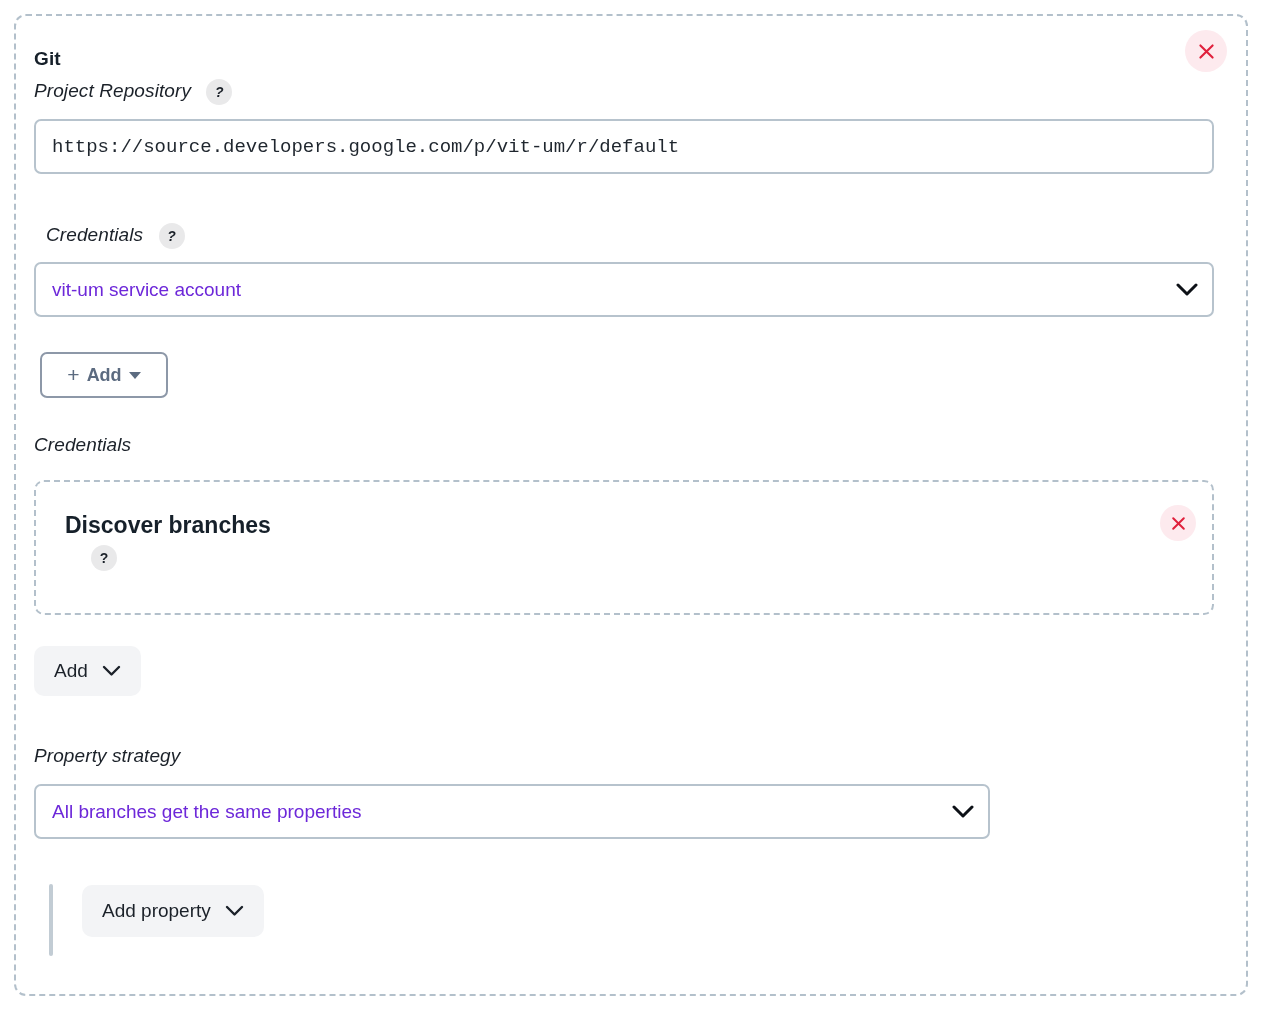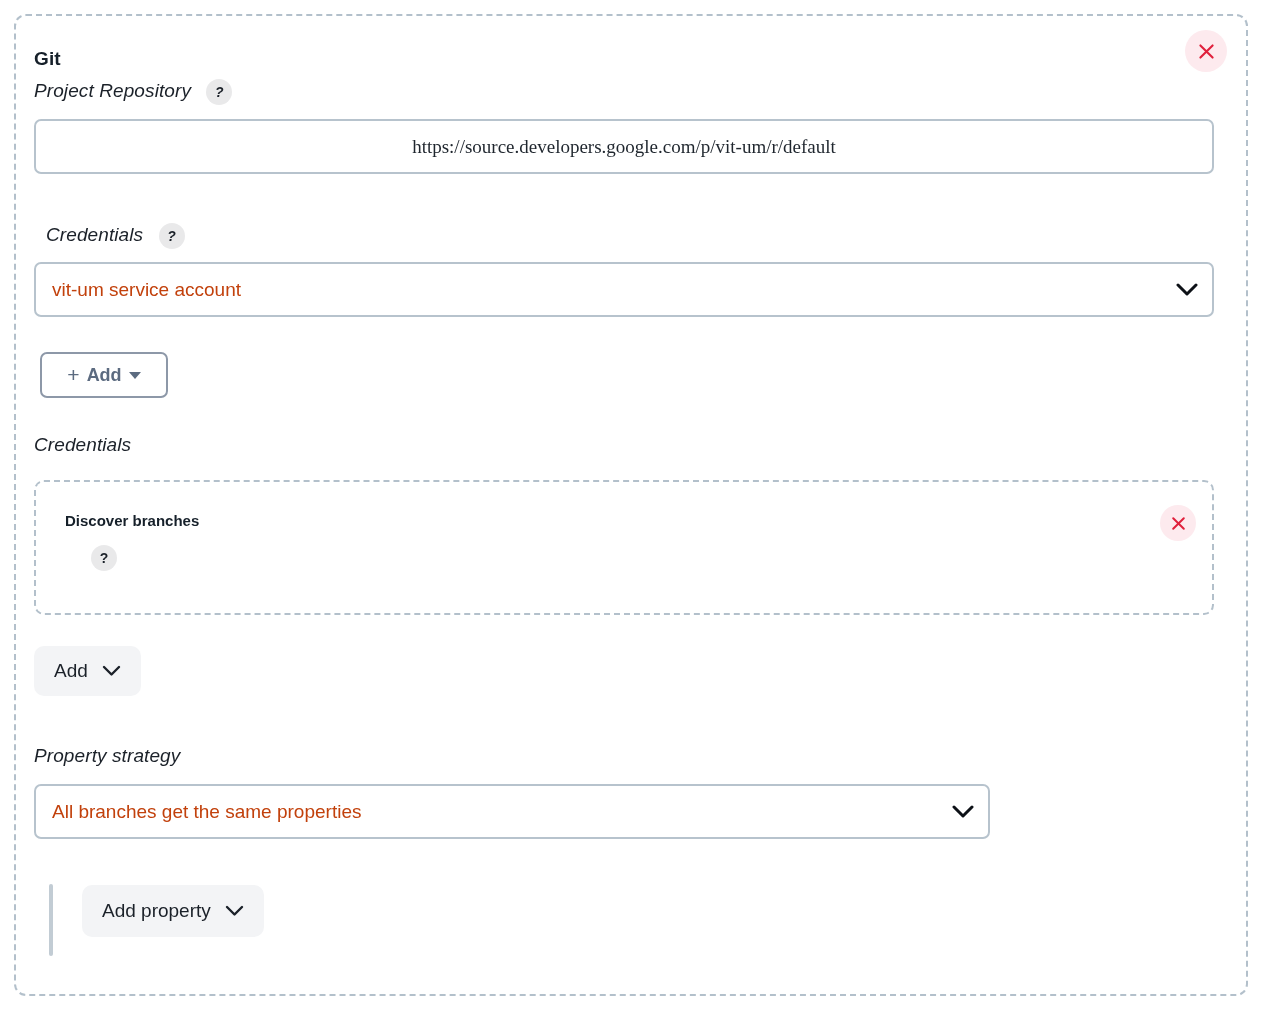--- a/index.html
+++ b/index.html
@@ -91,44 +91,43 @@
   }
   .help-badge.abs { position: absolute; }
 
   
   .text-input {
     position: absolute;
     box-sizing: border-box;
     border: 2px solid #b7c3cd;
     border-radius: 7px;
     background: #ffffff;
-    font-family: Liberation Serif, serif;
+    font-family: Liberation Mono, monospace;
     font-size: 19px;
     color: #1f262e;
     padding: 0 16px;
     outline: none;
-    text-align: center;
   }
 
   
   .select-box {
     position: absolute;
     box-sizing: border-box;
     border: 2px solid #b7c3cd;
     border-radius: 7px;
     background: #ffffff;
     display: flex;
     align-items: center;
     padding: 0 14px 0 16px;
     cursor: pointer;
   }
   .select-value {
     flex: 1;
     font-size: 19px;
-    color: #c2410c;
+    color: #6d28d9;
     white-space: nowrap;
     overflow: hidden;
     text-overflow: ellipsis;
   }
   .select-caret { flex: 0 0 auto; display: flex; align-items: center; }
 
   
   .btn-outline {
     position: absolute;
     box-sizing: border-box;
@@ -182,21 +181,21 @@
     position: absolute;
     box-sizing: border-box;
     border: 2px dashed #b3c0cb;
     border-radius: 10px;
     background: #ffffff;
   }
   .behaviour-title {
     position: absolute;
     left: 29px;
     top: 30px;
-    font-size: 15px;
+    font-size: 23px;
     font-weight: bold;
     color: #16202a;
   }
 
   
   .guide-rule {
     position: absolute;
     width: 4px;
     background: #c2ccd4;
     border-radius: 2px;

